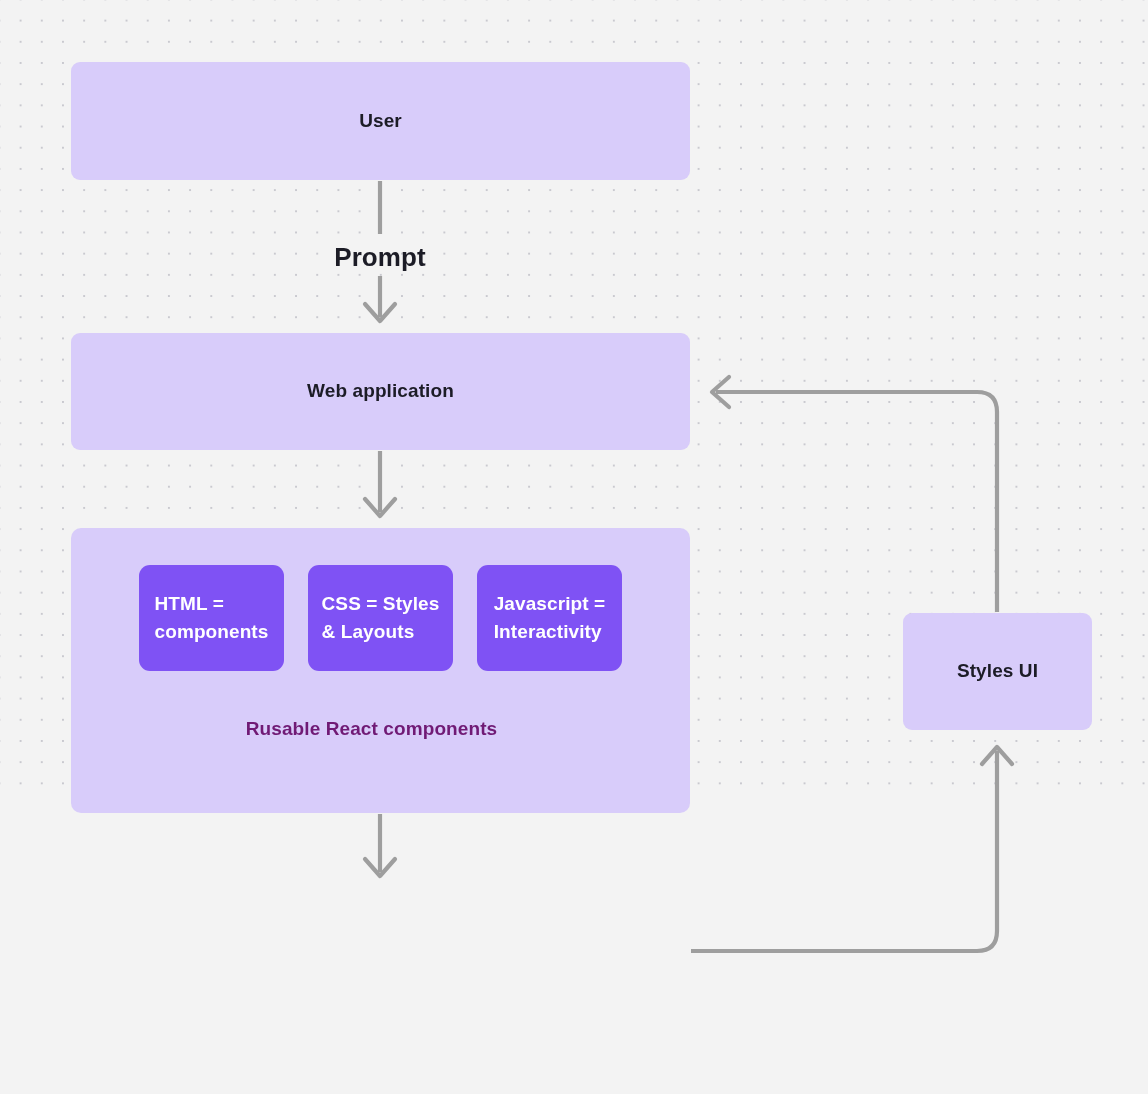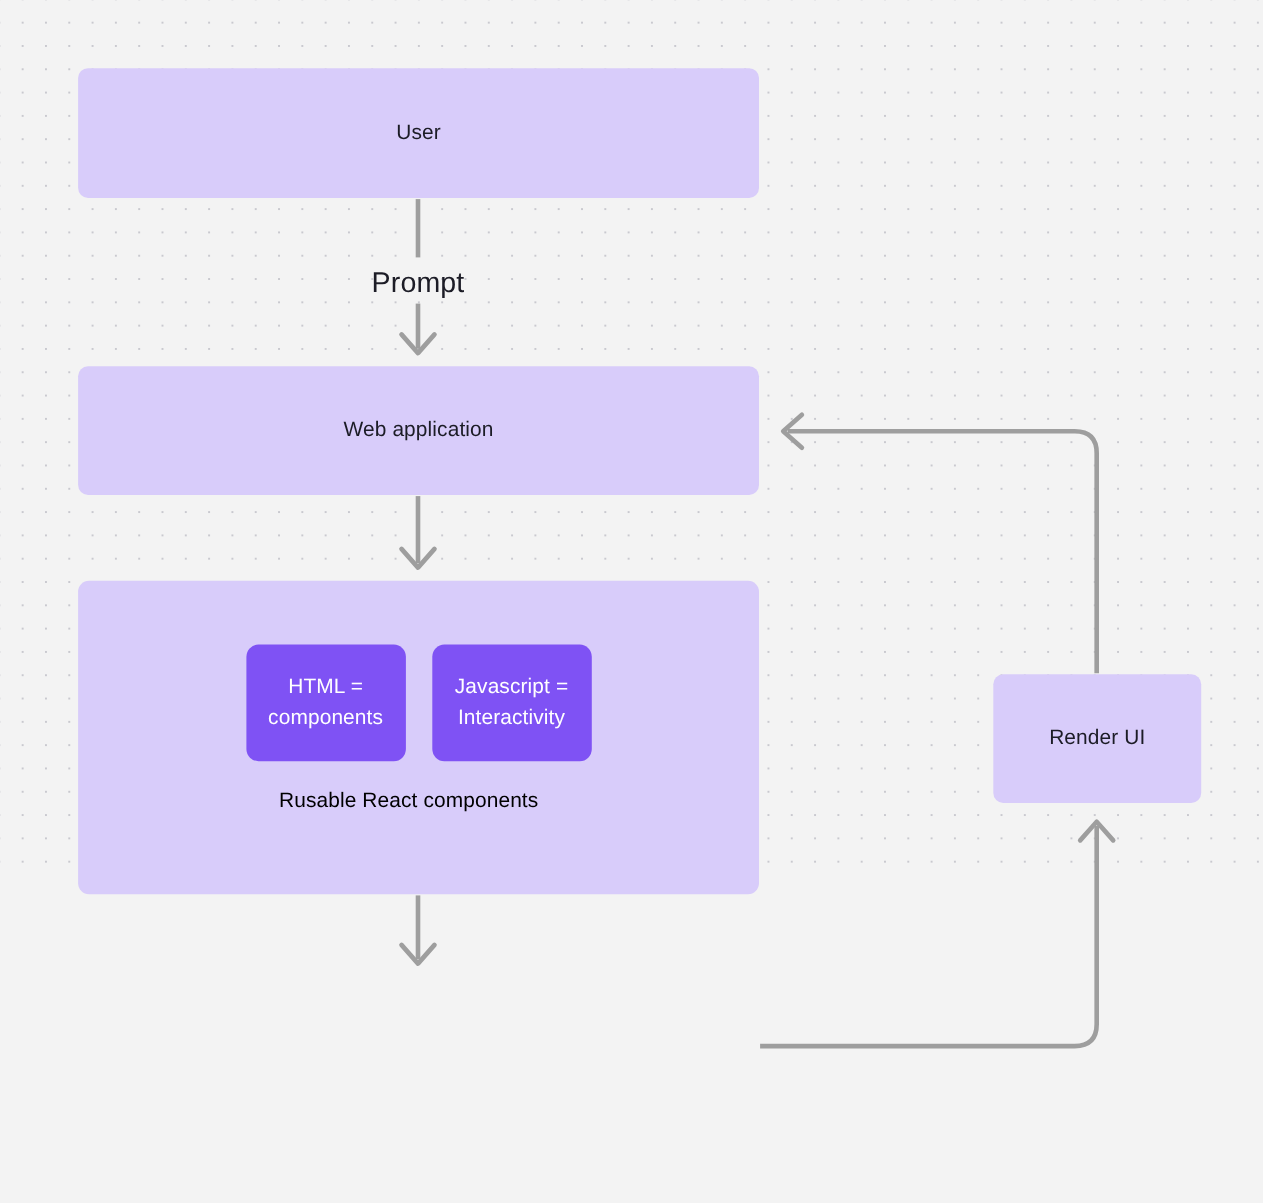--- a/index.html
+++ b/index.html
@@ -15,20 +15,21 @@
   }
 
   #canvas {
     position: relative;
     width: 1148px;
     height: 788px;
     background-color: #f3f3f3;
     background-image: radial-gradient(circle, #c9c9cf 1.1px, rgba(0,0,0,0) 1.2px);
     background-size: 21.2px 21.2px;
     background-position: 10px 10px;
+    font-weight: bold;
   }
 
   .edges {
     position: absolute;
     left: 0;
     top: 0;
     width: 1148px;
     height: 1094px;
     pointer-events: none;
   }
@@ -69,32 +70,31 @@
     width: 145px;
     height: 106px;
     background: #7f52f4;
     border-radius: 11px;
     color: #ffffff;
     font-size: 19px;
     line-height: 1.5;
     display: flex;
     align-items: center;
     justify-content: center;
-    text-align: center;
+    text-align: left;
     padding: 0 8px;
-    margin-top: 21px;
   }
 
   .components-caption {
     position: absolute;
     left: 0; right: 18px;
     top: 188px;
     text-align: center;
     font-size: 19px;
-    color: #000000;
+    color: #701a75;
     letter-spacing: 0.1px;
   }
 
   .edge-label {
     position: absolute;
     font-size: 26px;
     color: #1c1c26;
     letter-spacing: 0.1px;
     white-space: nowrap;
     transform: translate(-50%, -50%);
@@ -155,26 +155,32 @@
   <div class="node node-components">
     <div class="chips">
       <div class="chip">
         <span>
           <span>HTML =</span><br>
           <span>components</span>
         </span>
       </div>
       <div class="chip">
         <span>
+          <span>CSS = Styles</span><br>
+          <span>&amp; Layouts</span>
+        </span>
+      </div>
+      <div class="chip">
+        <span>
           <span>Javascript =</span><br>
           <span>Interactivity</span>
         </span>
       </div>
     </div>
     <div class="components-caption">Rusable React components</div>
   </div>
 
 
   <div class="node node-render">
-    <span>Render UI</span>
+    <span>Styles UI</span>
   </div>
 
 </div>
 
 </body></html>

